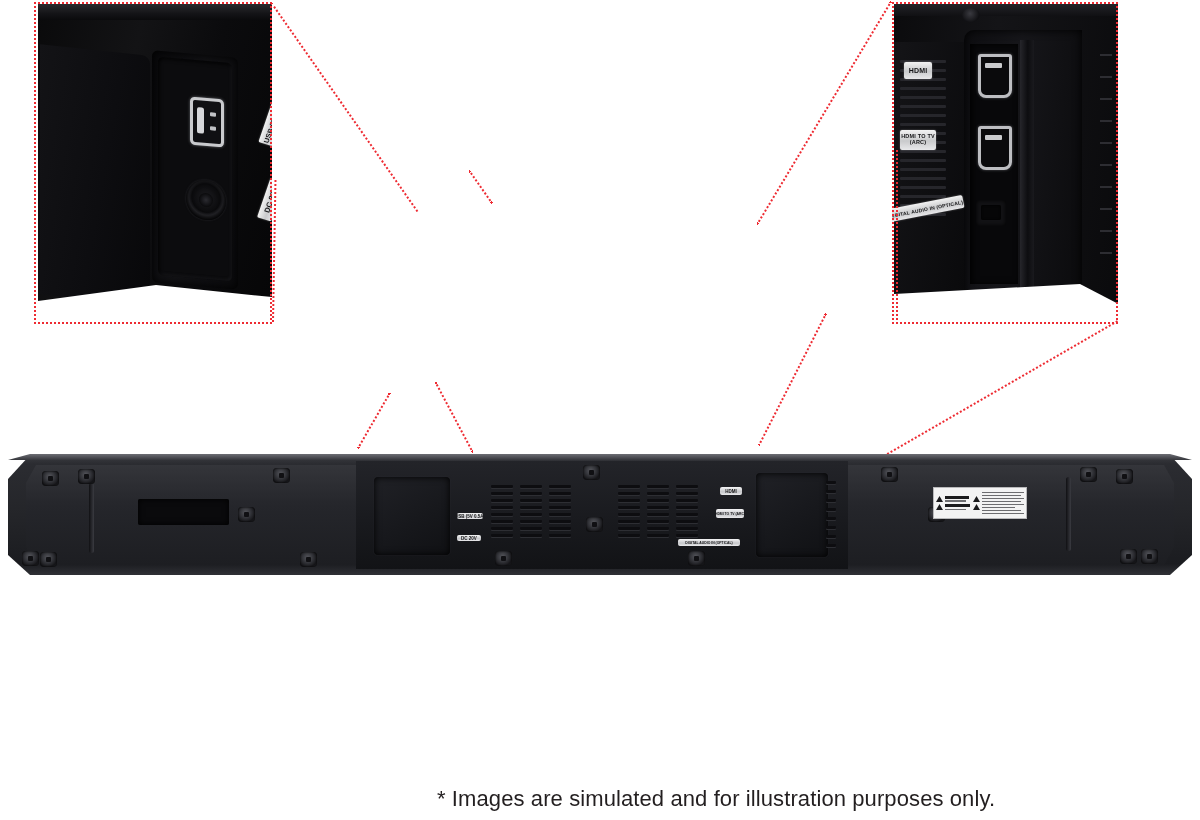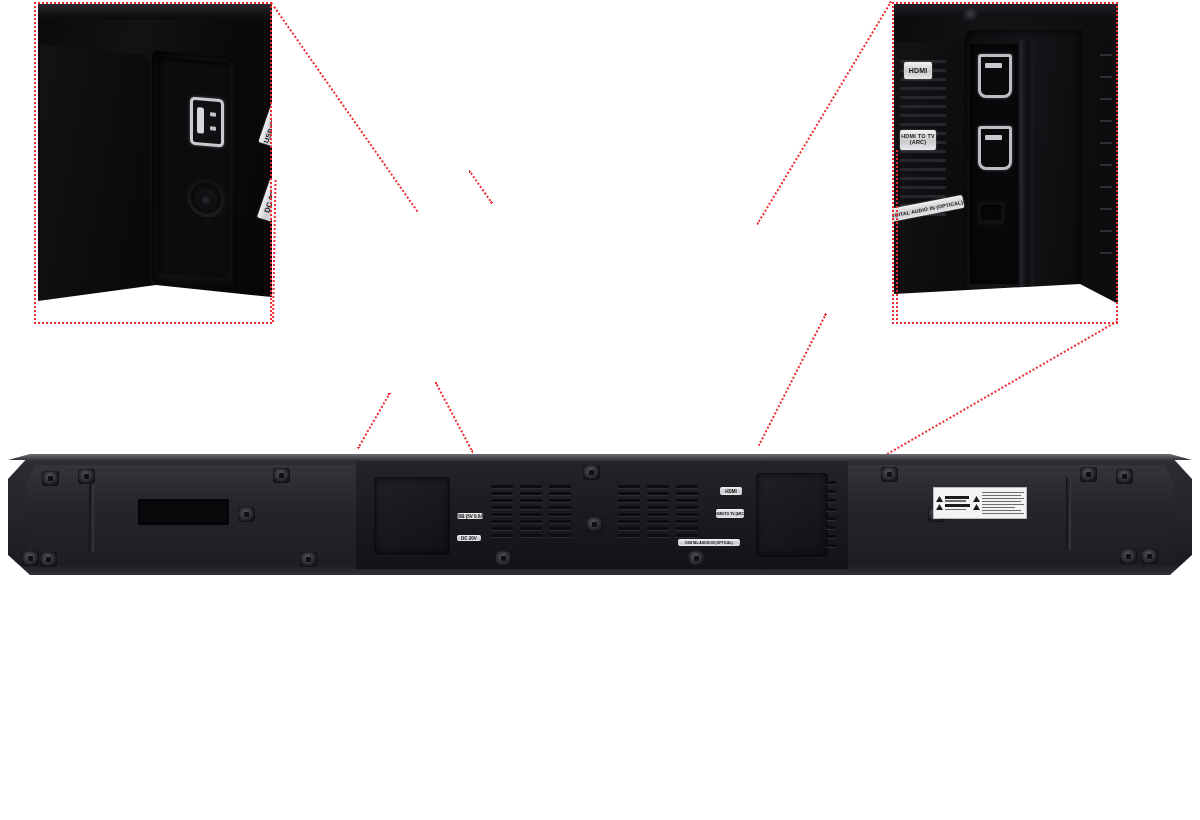--- a/index.html
+++ b/index.html
@@ -382,14 +382,15 @@
         <div class="wl-line m"></div>
         <div class="wl-line l"></div>
       <div class="wl-line m"></div>
         <div class="wl-line l"></div>
         <div class="wl-line s"></div>
       <div class="wl-line m"></div>
         <div class="wl-line l"></div>
     </div>
   </div>
 
+  <div class="caption">* Images are simulated and for illustration purposes only.</div>
 
 </div>
 
 </body></html>

